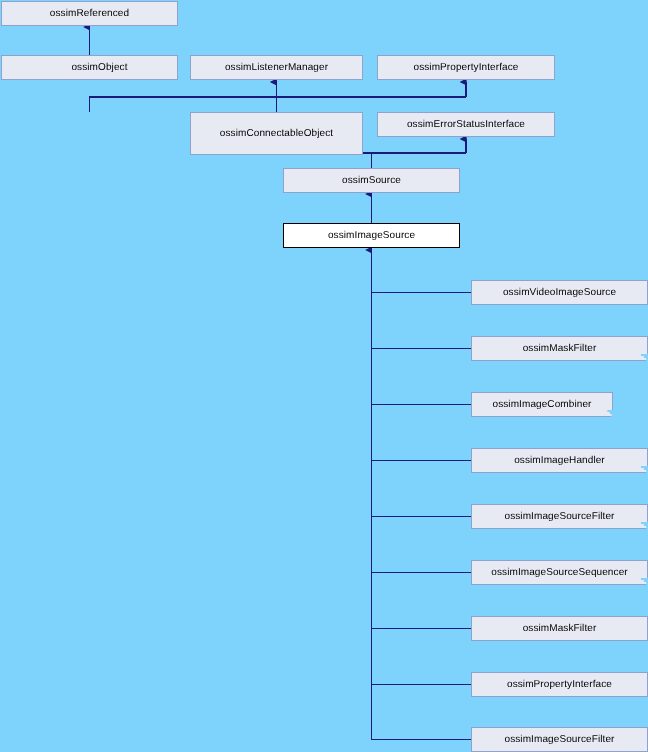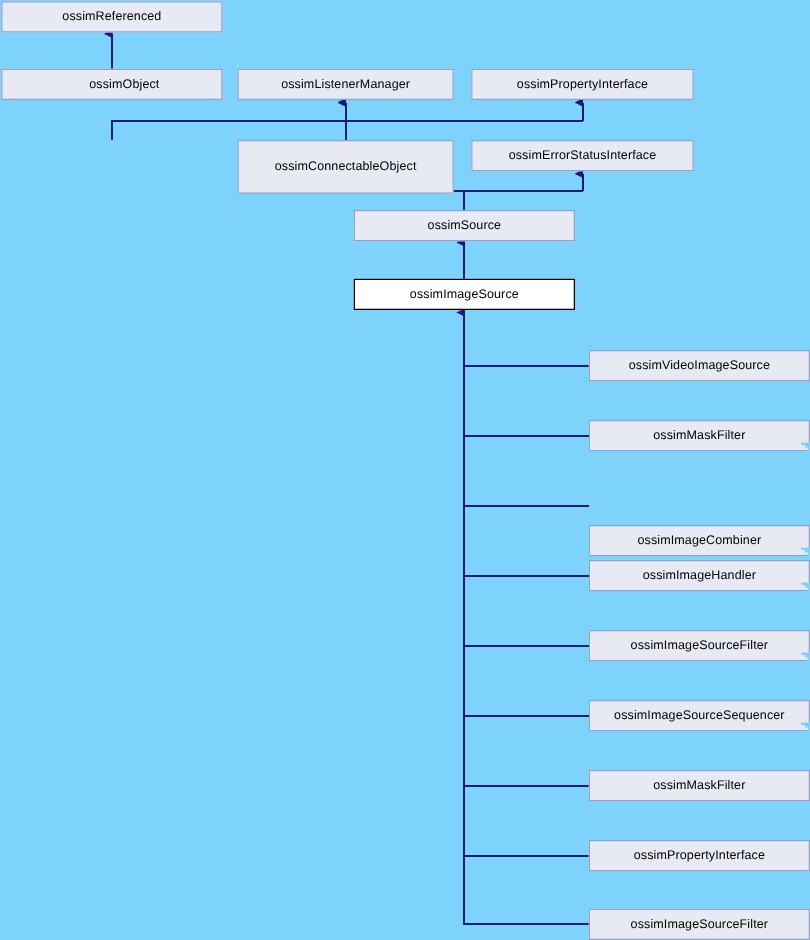--- a/index.html
+++ b/index.html
@@ -119,21 +119,21 @@
       </div>
       <div class="node current" style="left: 283px; top: 223px; width: 177px; height: 25px;">
         <span class="node-label">ossimImageSource</span>
       </div>
       <div class="node normal" style="left: 471px; top: 280px; width: 177px; height: 25px;">
         <span class="node-label">ossimVideoImageSource</span>
       </div>
       <div class="node normal" style="left: 471px; top: 336px; width: 177px; height: 25px; clip-path: polygon(0px 0px, 100% 0px, 100% 72%, 96% 72%, 96% 80%, 97.7% 80%, 97.7% 88%, 99% 88%, 99% 100%, 0px 100%);">
         <span class="node-label">ossimMaskFilter</span>
       </div>
-      <div class="node normal" style="left: 471px; top: 392px; width: 177px; height: 25px; clip-path: polygon(0px 0px, 100% 0px, 100% 72%, 96% 72%, 96% 80%, 97.7% 80%, 97.7% 88%, 99% 88%, 99% 100%, 0px 100%); margin-top: 28px;">
+      <div class="node normal" style="left: 471px; top: 392px; width: 142px; height: 25px; clip-path: polygon(0px 0px, 100% 0px, 100% 72%, 96% 72%, 96% 80%, 97.7% 80%, 97.7% 88%, 99% 88%, 99% 100%, 0px 100%);">
         <span class="node-label">ossimImageCombiner</span>
       </div>
       <div class="node normal" style="left: 471px; top: 448px; width: 177px; height: 25px; clip-path: polygon(0px 0px, 100% 0px, 100% 72%, 96% 72%, 96% 80%, 97.7% 80%, 97.7% 88%, 99% 88%, 99% 100%, 0px 100%);">
         <span class="node-label">ossimImageHandler</span>
       </div>
       <div class="node normal" style="left: 471px; top: 504px; width: 177px; height: 25px; clip-path: polygon(0px 0px, 100% 0px, 100% 72%, 96% 72%, 96% 80%, 97.7% 80%, 97.7% 88%, 99% 88%, 99% 100%, 0px 100%);">
         <span class="node-label">ossimImageSourceFilter</span>
       </div>
       <div class="node normal" style="left: 471px; top: 560px; width: 177px; height: 25px; clip-path: polygon(0px 0px, 100% 0px, 100% 72%, 96% 72%, 96% 80%, 97.7% 80%, 97.7% 88%, 99% 88%, 99% 100%, 0px 100%); text-align: center;">
         <span class="node-label">ossimImageSourceSequencer</span>

